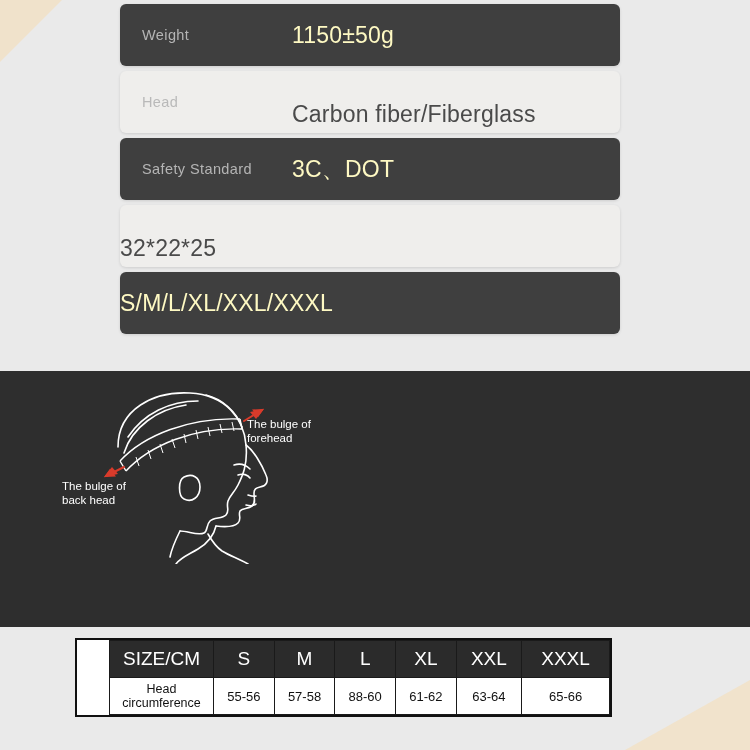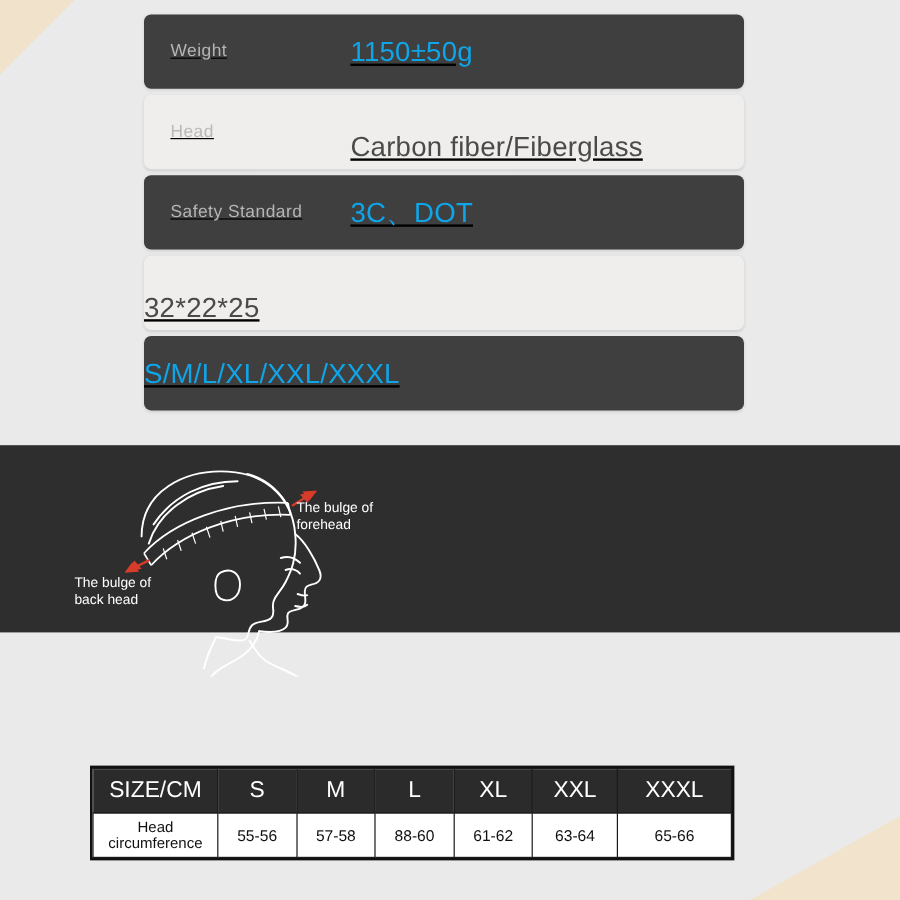--- a/index.html
+++ b/index.html
@@ -27,24 +27,23 @@
     position: absolute; bottom: 0; right: 0;
     width: 0; height: 0;
     border-bottom: 70px solid #f1e3cc;
     border-left: 125px solid transparent;
     z-index: 1;
   }
 
   
   .spec-wrap {
     position: absolute;
-    left: 120px; top: 12px;
+    left: 120px; top: 4px;
     width: 500px;
     z-index: 2;
-    text-decoration: underline;
   }
   .spec-row {
     display: flex;
     align-items: center;
     height: 62px;
     border-radius: 6px;
     margin-bottom: 5px;
     box-shadow: 0 1px 3px rgba(0,0,0,0.12);
     overflow: hidden;
   }
@@ -56,28 +55,28 @@
     font-size: 14.5px;
     letter-spacing: 0.4px;
   }
   .spec-row.dark .spec-label { color: #b5b5b5; }
   .spec-row.light .spec-label { color: #b9b9b9; }
   .spec-value {
     flex: 1;
     font-size: 23px;
     letter-spacing: 0.2px;
   }
-  .spec-row.dark .spec-value { color: #0ea5e9; }
+  .spec-row.dark .spec-value { color: #fef9c3; }
   .spec-row.light .spec-value { color: #4a4a4a; margin-top: 24px; }
 
   
   .band {
     position: absolute;
     left: 0; top: 371px;
-    width: 750px; height: 156px;
+    width: 750px; height: 256px;
     background: #2e2e2e;
     z-index: 2;
   }
   .band-inner {
     position: relative;
     width: 100%; height: 100%;
   }
   .band-illustration {
     position: absolute;
     left: 58px; top: 8px;
@@ -103,20 +102,21 @@
   .anno-back { left: 62px; top: 108px; }
 
   
   .size-chart {
     position: absolute;
     left: 75px; top: 638px;
     width: 537px;
     border: 2px solid #111;
     background: #ffffff;
     z-index: 3;
+    padding-left: 32px;
   }
   .size-chart table {
     width: 100%;
     border-collapse: collapse;
   }
   .size-chart th, .size-chart td {
     border: 1px solid #1a1a1a;
     text-align: center;
     font-size: 13px;
     height: 37px;

